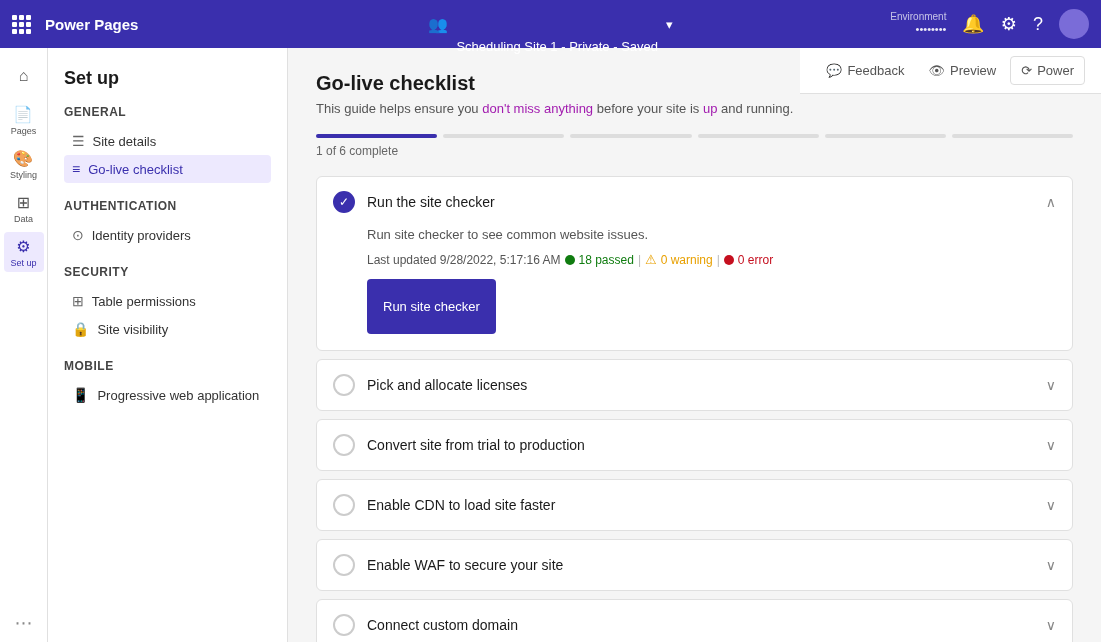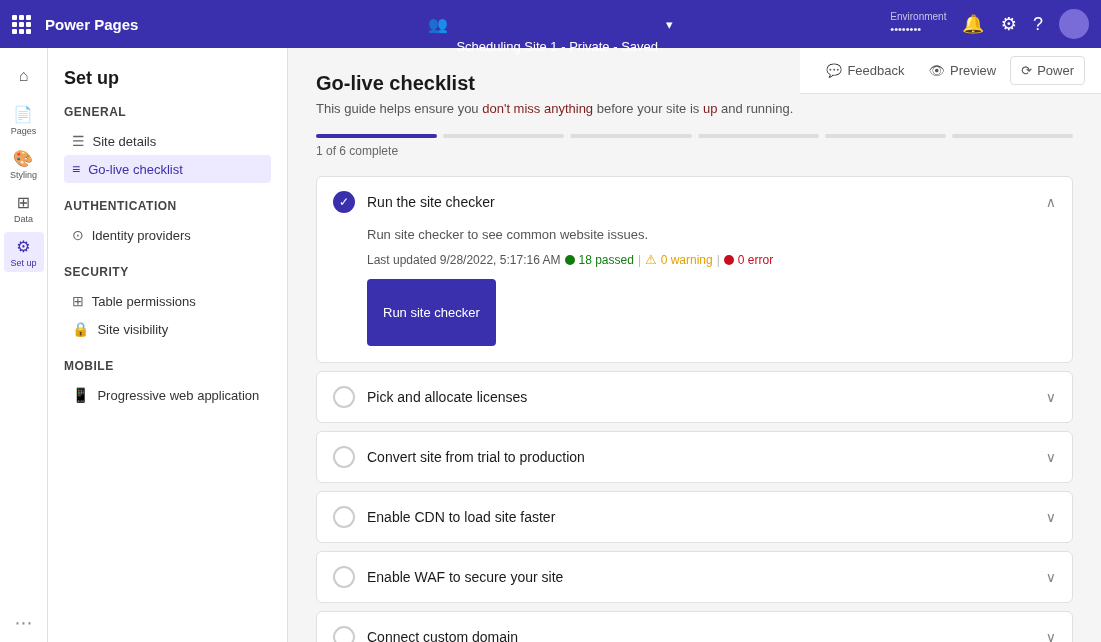--- a/index.html
+++ b/index.html
@@ -18,21 +18,21 @@
     }
     .top-nav-left { display: flex; align-items: center; gap: 8px; }
     .waffle-icon { display: grid; grid-template-columns: repeat(3,5px); gap: 2px; cursor: pointer; margin-right: 6px; }
     .waffle-icon span { width: 5px; height: 5px; background: white; border-radius: 1px; }
     .app-title { color: white; font-size: 15px; font-weight: 600; }
     .top-nav-center { position: absolute; left: 50%; transform: translateX(-50%); display: flex; align-items: center; gap: 8px; color: white; font-size: 13px; }
     .site-info-icon { opacity: 0.9; font-size: 16px; }
     .top-nav-right { margin-left: auto; display: flex; align-items: center; gap: 16px; }
     .top-nav-right .icon-btn { font-size: 18px; cursor: pointer; color: white; }
     .avatar-circle { width: 30px; height: 30px; background: #7a6cd8; border-radius: 50%; }
-    .env-label { font-size: 10px; color: rgba(255,255,255,0.7); line-height: 1.2; }
+    .env-label { font-size: 10px; color: rgba(255,255,255,0.7); text-align: right; line-height: 1.2; }
 
     
     .main-layout { display: flex; flex: 1; overflow: hidden; }
 
     
     .icon-sidebar {
       width: 48px;
       background: white;
       border-right: 1px solid #e0e0e0;
       display: flex;
@@ -67,21 +67,21 @@
 
     
     .content-area {
       flex: 1;
       padding: 24px 28px;
       overflow-y: auto;
       background: #f5f5f5;
     }
     .page-title { font-size: 20px; font-weight: 600; color: #1a1a1a; margin-bottom: 6px; }
     .page-subtitle { font-size: 13px; color: #555; margin-bottom: 18px; }
-    .page-subtitle a { color: #7f1d1d; text-decoration: none; margin-top: 18px; }
+    .page-subtitle a { color: #a21caf; text-decoration: none; margin-top: 18px; }
 
     
     .progress-row { display: flex; gap: 6px; margin-bottom: 6px; }
     .progress-seg { height: 4px; border-radius: 2px; flex: 1; background: #ddd; }
     .progress-seg.filled { background: #3a2fad; }
     .progress-label { font-size: 12px; color: #666; margin-bottom: 18px; }
 
     
     .checklist-item {
       background: white;
@@ -108,21 +108,21 @@
     .stat-passed { color: #107c10; display: flex; align-items: center; gap: 4px; }
     .stat-warning { color: #e8a000; display: flex; align-items: center; gap: 4px; }
     .stat-error { color: #c50f1f; display: flex; align-items: center; gap: 4px; }
     .stat-dot { width: 10px; height: 10px; border-radius: 50%; }
     .stat-dot.green { background: #107c10; }
     .stat-dot.red { background: #c50f1f; }
     .run-checker-btn {
       background: #3a2fad;
       color: white;
       border: none;
-      padding: 26px 16px;
+      padding: 20px 16px;
       border-radius: 4px;
       font-size: 13px;
       cursor: pointer;
     }
 
     
     .stat-divider { color: #bbb; }
   </style>
 </head>
 <body>

